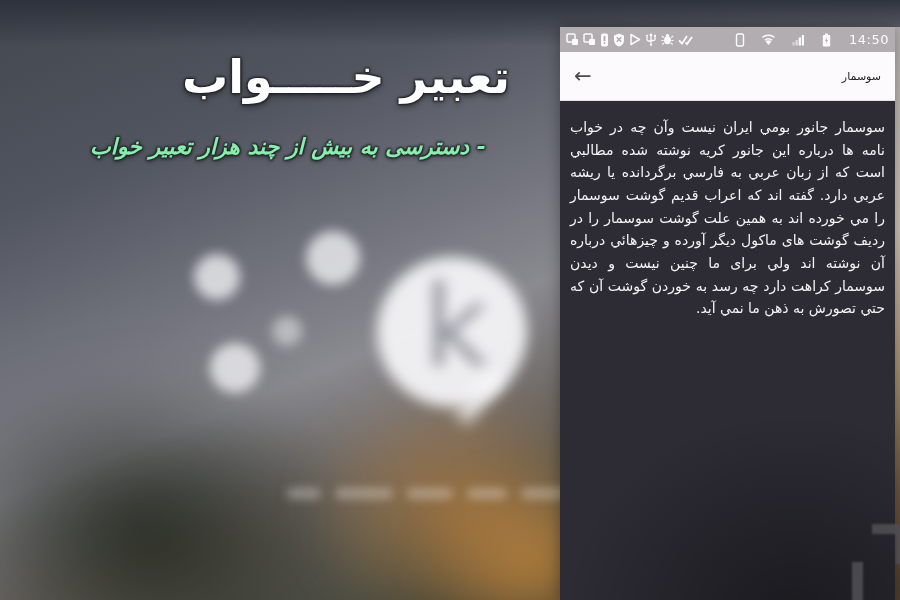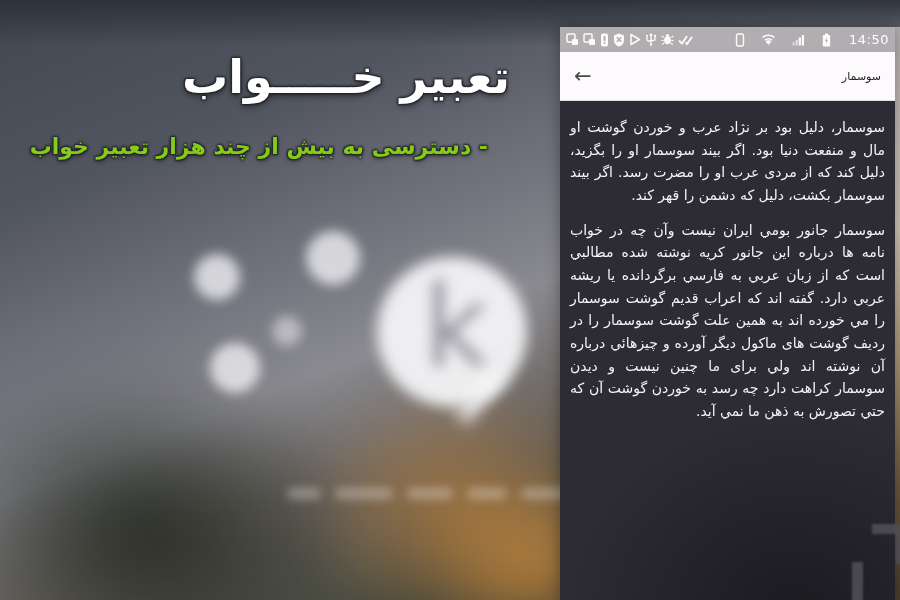--- a/index.html
+++ b/index.html
@@ -40,23 +40,24 @@
   .sm1{width:34px;}.sm2{width:58px;}.sm3{width:46px;}.sm4{width:40px;}.sm5{width:64px;}
   
   .hero-title{
     position:absolute;left:250px;top:50px;width:260px;text-align:center;white-space:nowrap;
     direction:rtl;color:#fff;font-size:46px;font-weight:bold;
     text-shadow:-1px -1px 2px rgba(35,35,42,.9),1px -1px 2px rgba(35,35,42,.9),
                 -1px 1px 2px rgba(35,35,42,.9),1px 1px 2px rgba(35,35,42,.9),0 3px 6px rgba(0,0,0,.45);
   }
   .hero-subtitle{
     position:absolute;left:88px;top:134px;width:400px;text-align:center;white-space:nowrap;
-    direction:rtl;color:#84cc16;font-size:22px;font-weight:bold;
+    direction:rtl;color:#86efac;font-size:22px;font-weight:bold;
     text-shadow:-1px -1px 2px rgba(35,35,42,.9),1px -1px 2px rgba(35,35,42,.9),
                 -1px 1px 2px rgba(35,35,42,.9),1px 1px 2px rgba(35,35,42,.9),0 2px 5px rgba(0,0,0,.45);
+    font-style:italic;
   }
   
   .phone{
     position:absolute;left:560px;top:27px;width:335px;height:573px;
     display:flex;flex-direction:column;overflow:hidden;
     box-shadow:0 0 14px rgba(0,0,0,.35);background:#2d2c35;
   }
   .status-bar{
     height:25px;flex:0 0 25px;background:#b1adb1;
     display:flex;align-items:center;padding:0 6px;gap:4px;
@@ -203,21 +204,20 @@
     </div>
   </div>
 
   <div class="app-bar">
     <span class="back">←</span>
     <span class="app-title">سوسمار</span>
   </div>
 
   <div class="content">
     <section>
-      <p class="tk-body">سوسمار، دليل بود بر نژاد عرب و خوردن گوشت او مال و منفعت دنيا بود. اگر بيند سوسمار او را بگزيد، دليل كند كه از مردى عرب او را مضرت رسد. اگر بيند سوسمار بكشت، دليل كه دشمن را قهر كند.</p>
     </section>
     <section>
       <p class="tk-body">سوسمار جانور بومي ايران نيست وآن چه در خواب نامه ها درباره اين جانور كريه نوشته شده مطالبي است كه از زبان عربي به فارسي برگردانده يا ريشه عربي دارد. گفته اند كه اعراب قديم گوشت سوسمار را مي خورده اند به همين علت گوشت سوسمار را در رديف گوشت هاى ماكول ديگر آورده و چيزهائي درباره آن نوشته اند ولي براى ما چنين نيست و ديدن سوسمار كراهت دارد چه رسد به خوردن گوشت آن كه حتي تصورش به ذهن ما نمي آيد.</p>
 
     </section>
   </div>
 </div>
 
 <div class="corner-b1"></div>
 <div class="corner-b2"></div>

